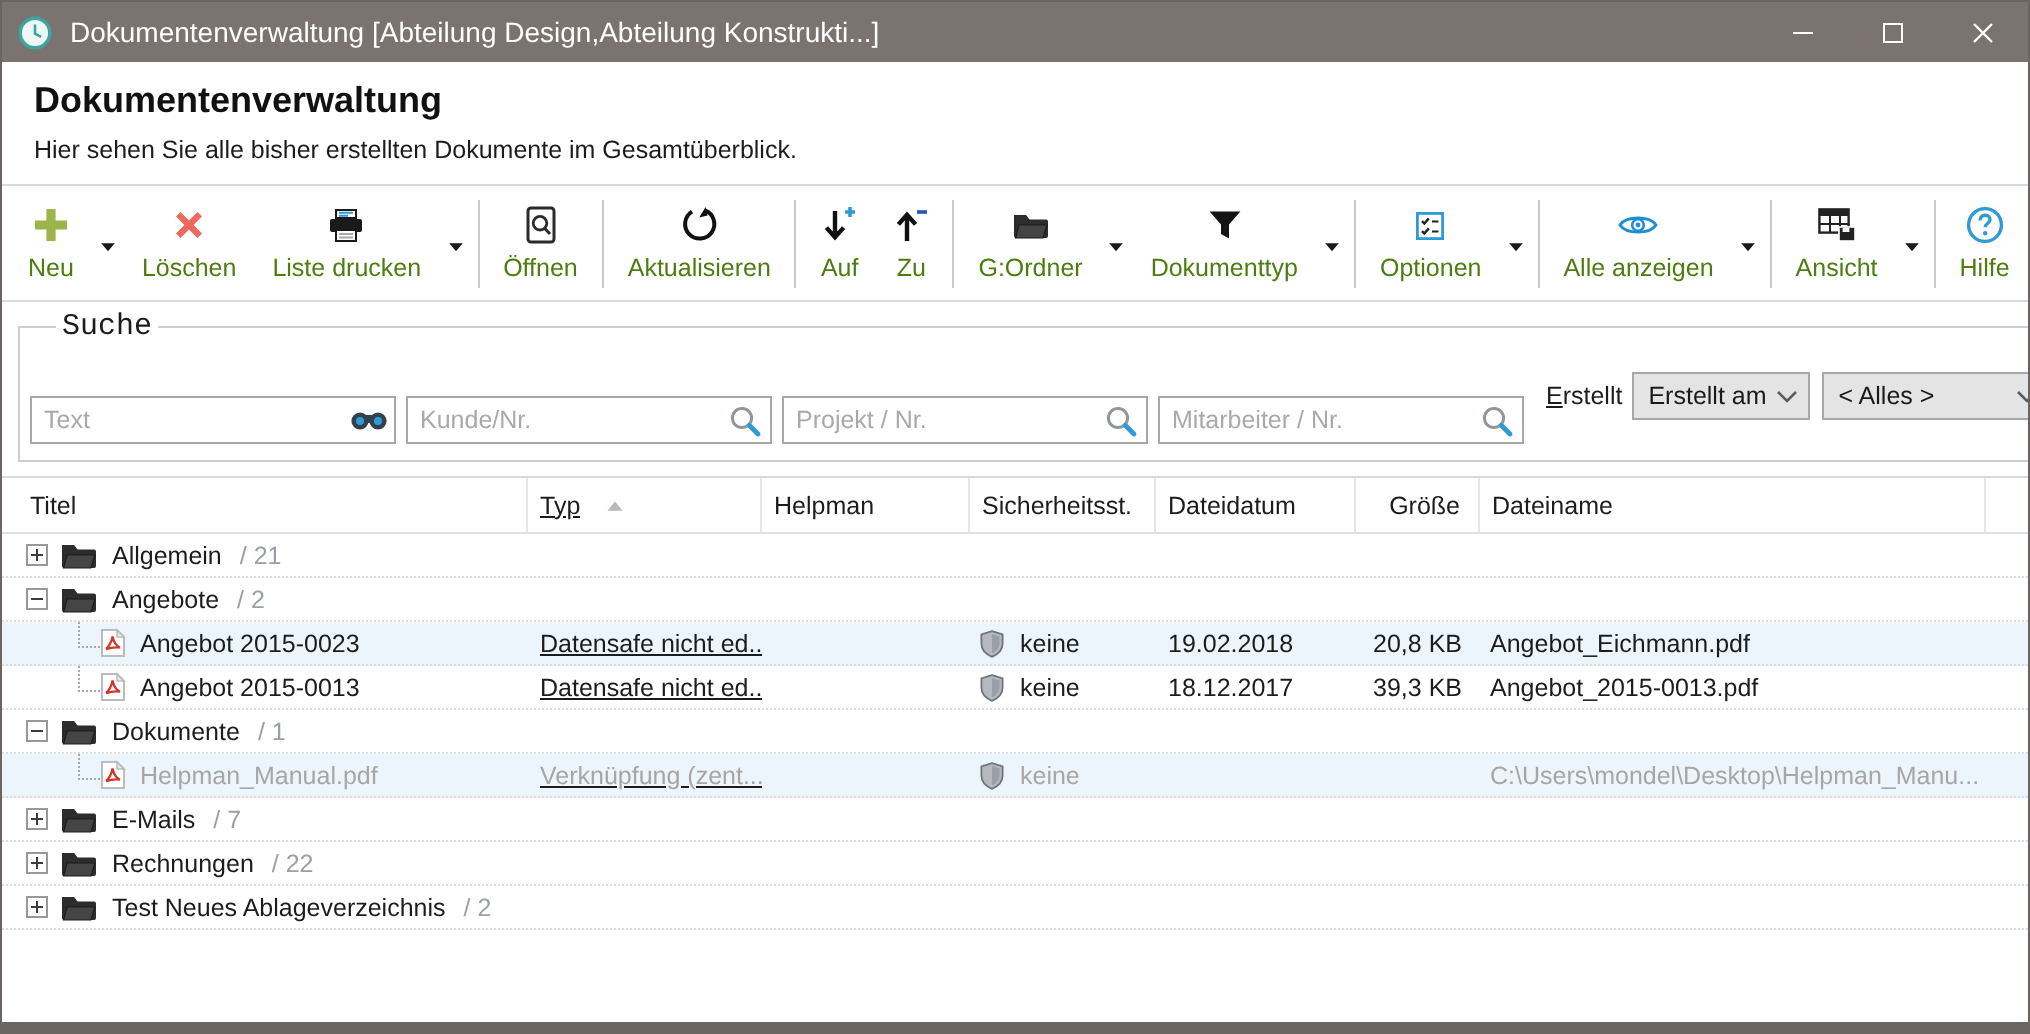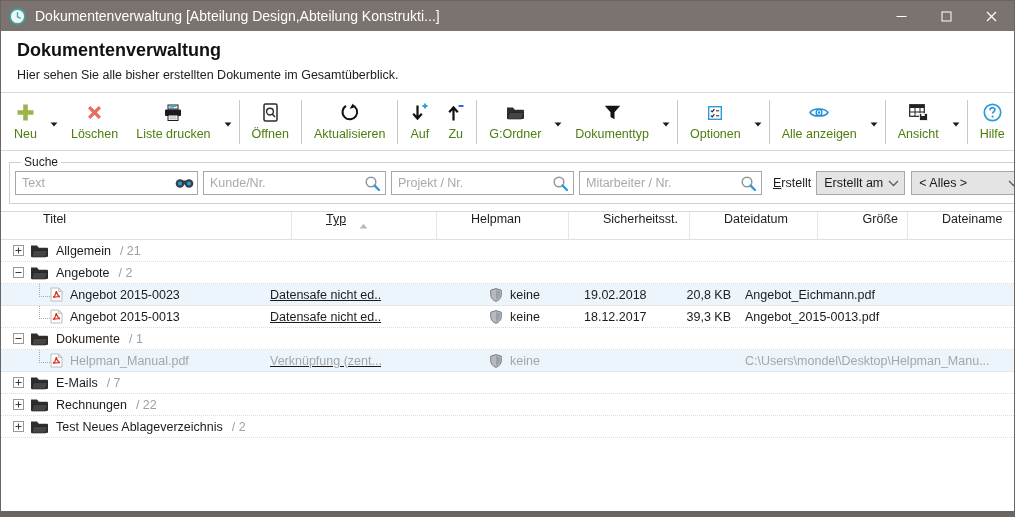--- a/index.html
+++ b/index.html
@@ -25,35 +25,35 @@
   .toolbar{display:flex;align-items:center;height:57px;flex:0 0 57px;padding:0 4px;border-bottom:1px solid #d9d9d9;background:#fff;}
   .tbtnwrap{display:flex;align-items:center;}
   .tbtn{display:flex;flex-direction:column;align-items:center;justify-content:center;padding:4px 9px;gap:4px;cursor:default;}
   .tbtn .icn{height:20px;}
   .tlabel{font-size:12.5px;color:#4d7c0f;white-space:nowrap;}
   .tdrop{padding:2px 4px;align-self:center;cursor:default;}
   .tsep{width:1px;height:44px;background:#c9c9c9;margin:0 3px;flex:0 0 1px;}
   
   .search-section{padding:4px 8px 7px;border-bottom:1px solid #d9d9d9;}
   .search-box{border:1px solid #cfcfcf;margin:0;padding:2px 5px 8px;}
-  .search-box legend{font-size:12px;padding:0 3px;margin-left:6px;}
+  .search-box legend{font-size:15px;padding:0 3px;margin-left:13px;font-family:Liberation Mono, monospace;}
   .search-row{display:flex;align-items:center;}
   .sfield{display:flex;align-items:center;width:183px;height:24px;border:1px solid #a7a7a7;background:#fff;box-sizing:border-box;margin-right:5px;}
   .sfield input{flex:1;min-width:0;border:0;outline:0;padding:0 2px 0 6px;font-family:"Liberation Sans","DejaVu Sans",sans-serif;font-size:12.5px;color:#1a1a1a;background:transparent;}
   .sfield input::placeholder{color:#a9a9a9;}
   .sfield .sic{width:26px;flex:0 0 26px;cursor:default;}
   .erstellt-label{font-size:12.5px;margin:0 5px 0 6px;white-space:nowrap;}
   .combo{display:flex;align-items:center;height:24px;background:#e4e4e4;border:1px solid #a7a7a7;box-sizing:border-box;padding:0 5px 0 7px;font-size:12.5px;color:#1a1a1a;margin-right:6px;cursor:default;}
   .combo .cval{flex:1;white-space:nowrap;overflow:hidden;}
   .combo.combo-0{width:89px;}
   .combo.combo-1{width:114px;margin-right:4px;}
   
   .table-section{flex:1;display:flex;flex-direction:column;overflow:hidden;background:#fff;}
   .table-header{display:flex;height:27px;flex:0 0 27px;border-bottom:1px solid #e0e0e0;font-size:12.5px;align-items:stretch;}
-  .th{display:flex;border-right:1px solid #e6e6e6;padding-left:6px;box-sizing:border-box;white-space:nowrap;overflow:hidden;cursor:default;margin-left:28px;}
+  .th{display:flex;align-items:center;border-right:1px solid #e6e6e6;padding-left:6px;box-sizing:border-box;white-space:nowrap;overflow:hidden;cursor:default;}
   .th span{overflow:hidden;text-overflow:ellipsis;}
   .c-titel{width:263px;flex:0 0 263px;}
   .c-typ{width:117px;flex:0 0 117px;text-decoration:underline;}
   .c-status{width:104px;flex:0 0 104px;}
   .c-sicherheit{width:93px;flex:0 0 93px;}
   .c-datum{width:100px;flex:0 0 100px;}
   .c-groesse{width:62px;flex:0 0 62px;}
   .c-dateiname{width:253px;flex:0 0 253px;}
   .c-filler{flex:1 1 auto;border-right:none;}
   .th.c-titel{padding-left:14px;}
@@ -311,21 +311,21 @@
           </span>
           <span class="tlabel">Hilfe</span>
         </div>
       </div>
     </div>
 
   <div class="search-section">
     <fieldset class="search-box">
       <legend>Suche</legend>
       <div class="search-row">
-        <span style="display:flex;align-items:center;">
+        <span style="display:flex;align-items:center;margin-top:24px;">
             <div class="sfield">
               <input type="text" placeholder="Text" style="">
               <span class="icn sic">
                 <svg width="19" height="13" viewBox="0 0 19 13">
                   <rect x="7.5" y="3.5" width="4" height="4" fill="#34414b"></rect>
                   <circle cx="5" cy="6.5" r="4.3" fill="#34414b"></circle>
                   <circle cx="14" cy="6.5" r="4.3" fill="#34414b"></circle>
                   <circle cx="5" cy="6.5" r="2" fill="#2e9bd8"></circle>
                   <circle cx="14" cy="6.5" r="2" fill="#2e9bd8"></circle>
                 </svg>

